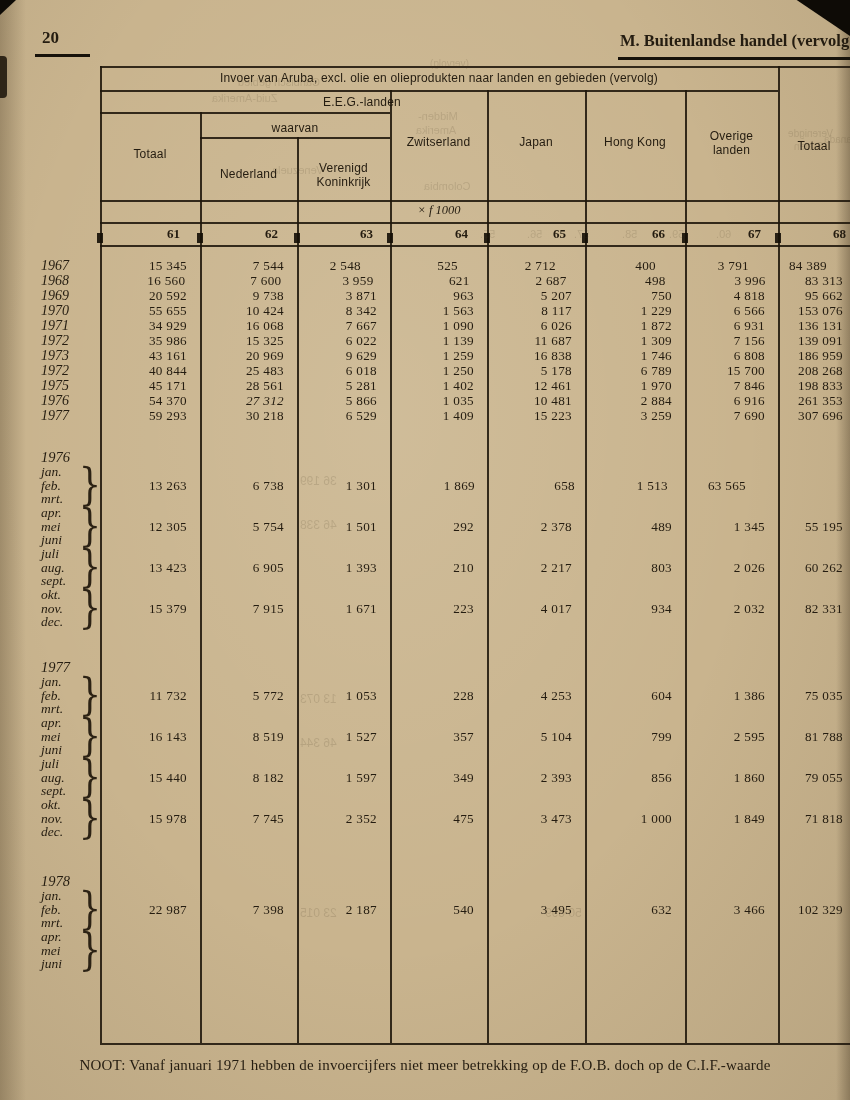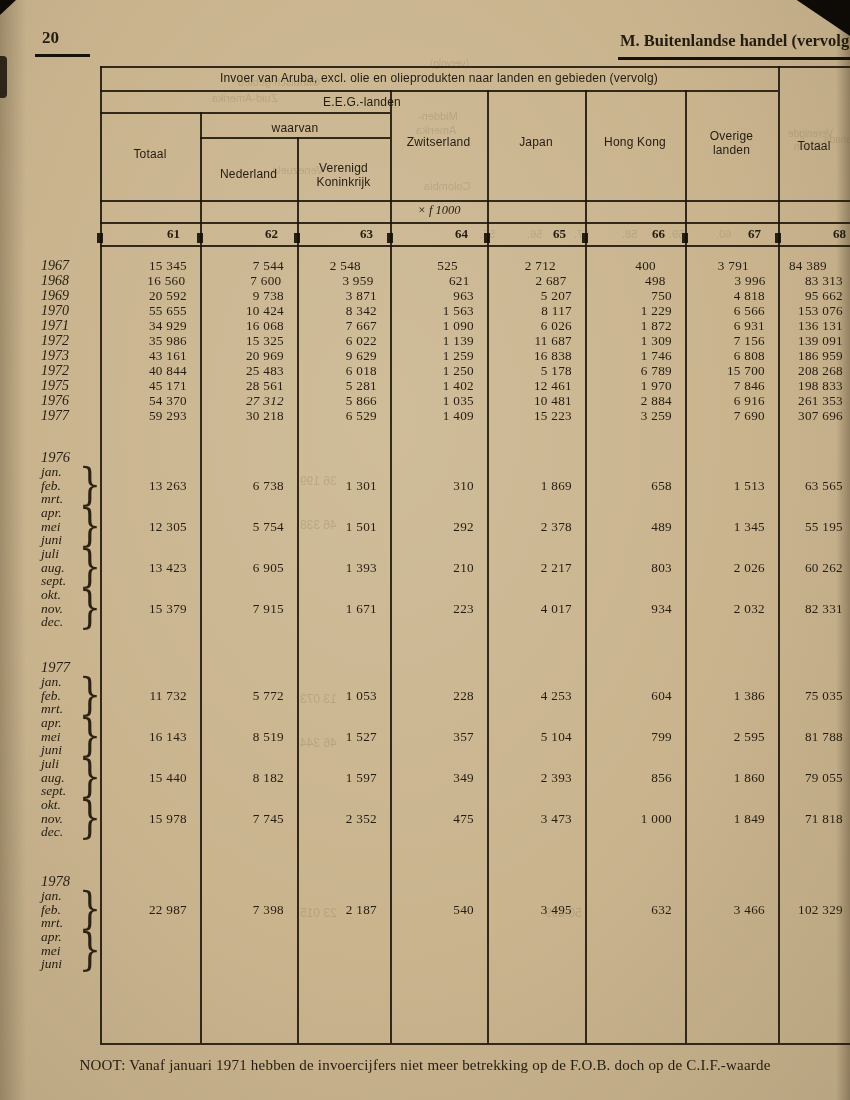--- a/index.html
+++ b/index.html
@@ -239,21 +239,20 @@
         <div class="quarter">
           <div class="qmonths">
             <span>jan.</span>
             <span>feb.</span>
             <span>mrt.</span>
           </div>
           <div class="qbrace">}</div>
           <div class="cell" style="width: 100px;">13 263</div>
           <div class="cell" style="width: 97px;">6 738</div>
           <div class="cell" style="width: 93px;">1 301</div>
-          <div class="cell" style="width: 97px;">310</div>
           <div class="cell" style="width: 98px;">1 869</div>
           <div class="cell" style="width: 100px;">658</div>
           <div class="cell" style="width: 93px;">1 513</div>
           <div class="cell" style="width: 78px;">63 565</div>
         </div>
         <div class="quarter">
           <div class="qmonths">
             <span>apr.</span>
             <span>mei</span>
             <span>juni</span>

